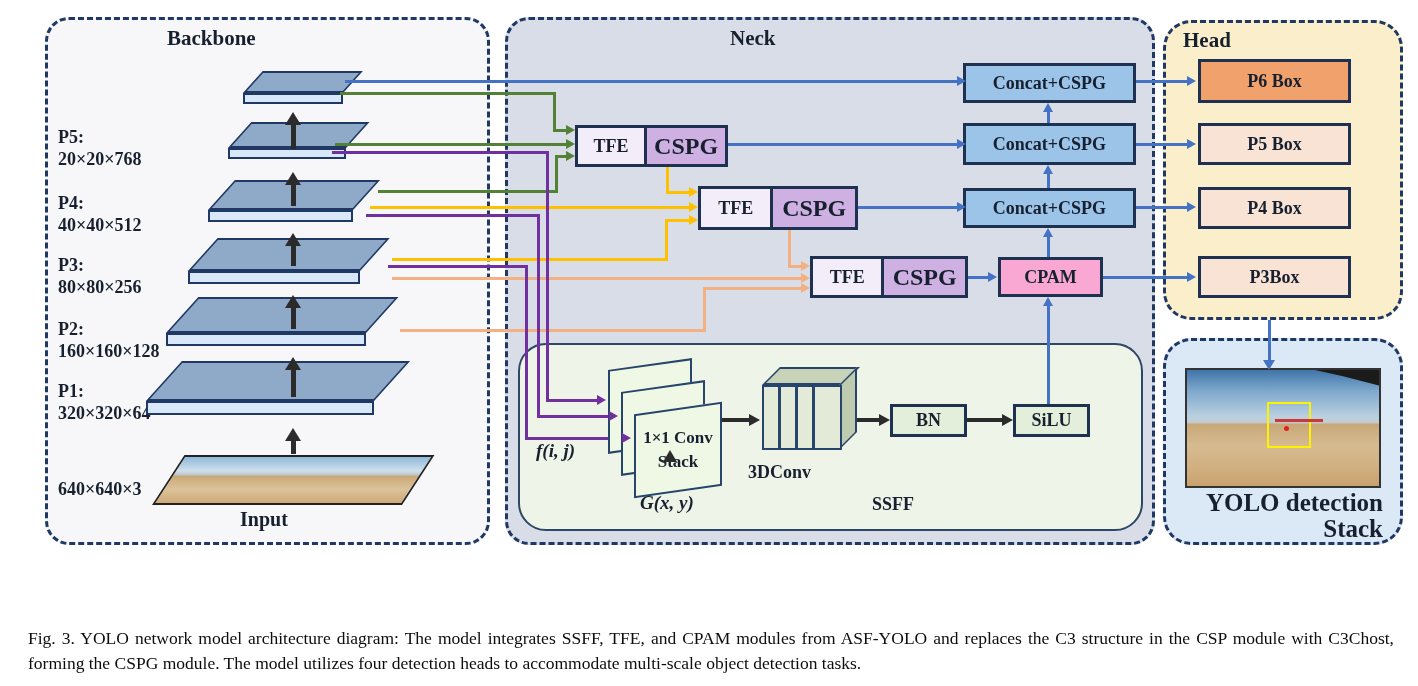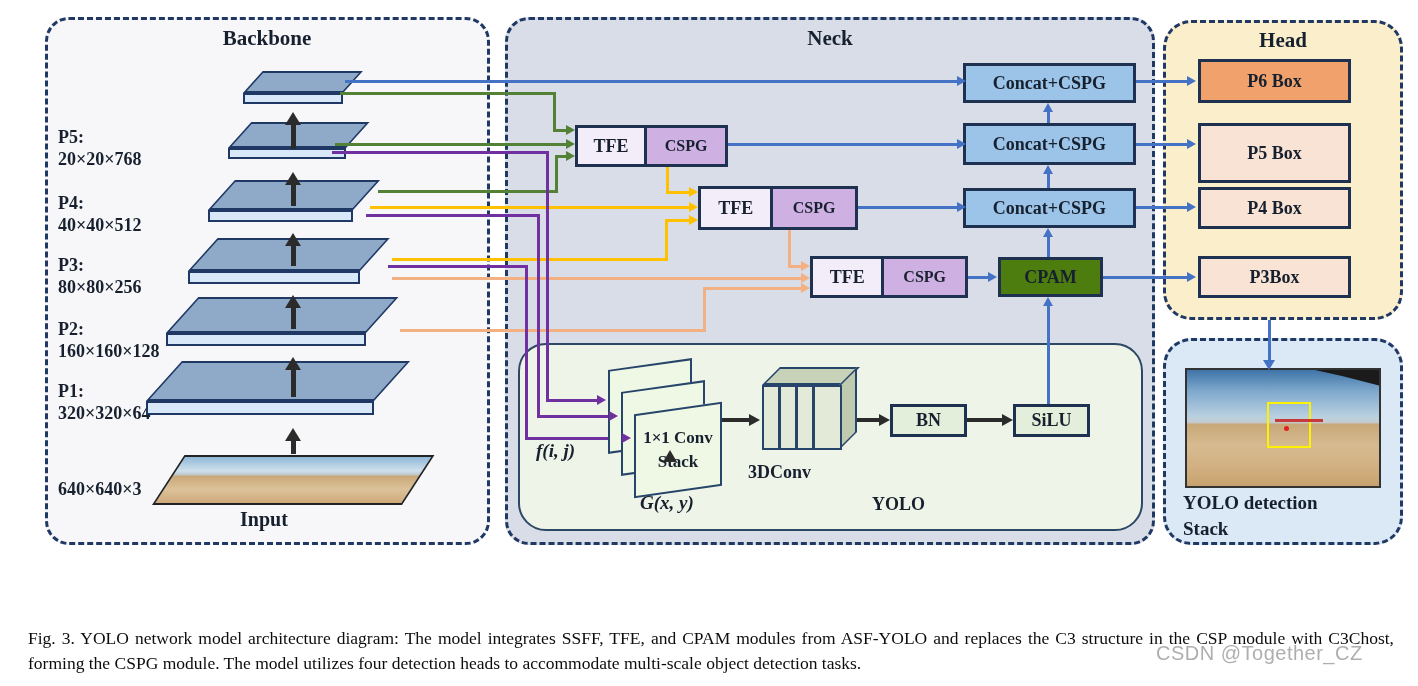--- a/index.html
+++ b/index.html
@@ -1,20 +1,20 @@
 <!DOCTYPE html>
 <html><head>
 <meta charset="utf-8">
 <style>
   html,body{margin:0;padding:0;background:#ffffff;}
   #canvas{position:relative;width:1418px;height:686px;background:#ffffff;overflow:hidden;
           font-family:"Liberation Serif", serif;}
   
   .region{position:absolute;border:3.5px dashed #1F3864;border-radius:24px;box-sizing:border-box;z-index:1;}
-  .region-title{position:absolute;font-weight:bold;font-size:21px;color:#17202E;text-align:center;z-index:2;}
+  .region-title{position:absolute;font-weight:bold;font-size:21px;color:#17202E;z-index:2;}
   
   .node{position:absolute;border:3px solid #1F3150;box-sizing:border-box;display:flex;align-items:center;justify-content:center;
         font-weight:bold;font-size:18px;color:#17202E;z-index:4;}
   
   .h-line{position:absolute;height:3px;z-index:3;}
   .v-line{position:absolute;width:3px;z-index:3;}
   .c-blue{background:#4472C4}.c-green{background:#538135}.c-purple{background:#7030A0}
   .c-yellow{background:#FFC000}.c-orange{background:#F2B083}
   .ah{position:absolute;width:0;height:0;z-index:4;}
   .ah-r{border-top:5px solid transparent;border-bottom:5px solid transparent;border-left:9px solid transparent;}
@@ -61,21 +61,21 @@
   .det-dot{position:absolute;left:97px;top:56px;width:5px;height:5px;background:#E02020;border-radius:50%;}
   .det-tag{position:absolute;left:88px;top:49px;width:48px;height:3px;background:#C81E1E;opacity:.85;}
   
   .caption{position:absolute;left:28px;top:626px;width:1366px;font-size:17.5px;line-height:1.42;color:#0d0d0d;
            text-align:justify;z-index:2;}
   .watermark{position:absolute;left:1156px;top:642px;font-family:"Liberation Sans", sans-serif;font-size:20px;
              color:#9b9b9b;opacity:.8;letter-spacing:.5px;z-index:1;white-space:nowrap;}
   
   .pair{position:absolute;border:3px solid #1F3150;box-sizing:border-box;display:flex;z-index:4;}
   .pair .tfe{background:#F3EDFA;flex:0 0 45%;display:flex;align-items:center;justify-content:center;font-weight:bold;font-size:18px;color:#17202E;}
-  .pair .cspg{background:#CFB0E3;flex:1;border-left:3px solid #1F3150;display:flex;align-items:center;justify-content:center;font-weight:bold;font-size:16px;color:#17202E;}
+  .pair .cspg{background:#CFB0E3;flex:1;border-left:3px solid #1F3150;display:flex;align-items:center;justify-content:center;font-weight:bold;font-size:24px;color:#17202E;}
 </style>
 </head>
 <body>
 
 <div id="canvas">
 
   <div class="region" style="left:45px;top:17px;width:445px;height:528px;background:#F7F7F9;"></div>
   <div class="region" style="left:505px;top:17px;width:650px;height:528px;background:#D8DDE7;"></div>
   <div class="region" style="left:1163px;top:20px;width:240px;height:300px;background:#FBEFCB;border-radius:28px;"></div>
   <div class="region" style="left:1163px;top:338px;width:240px;height:207px;background:#DBE8F6;border-radius:28px;"></div>
@@ -143,66 +143,66 @@
     <div class="cspg">CSPG</div>
   </div>
   <div class="pair" style="left:810px;top:256px;width:158px;height:42px;">
     <div class="tfe">TFE</div>
     <div class="cspg">CSPG</div>
   </div>
 
   <div class="node" style="left:963px;top:63px;width:173px;height:40px;background:#9CC3E8;">Concat+CSPG</div>
   <div class="node" style="left:963px;top:123px;width:173px;height:42px;background:#9CC3E8;">Concat+CSPG</div>
   <div class="node" style="left:963px;top:188px;width:173px;height:40px;background:#9CC3E8;">Concat+CSPG</div>
-  <div class="node" style="left:998px;top:257px;width:105px;height:40px;background:#4d7c0f;">CPAM</div>
+  <div class="node" style="left:998px;top:257px;width:105px;height:40px;background:#f9a8d4;">CPAM</div>
 
   <div class="ssff-box" style="left:518px;top:343px;width:625px;height:188px;"></div>
   <div class="plane" style="left:608px;top:364px;"></div>
   <div class="plane" style="left:621px;top:386px;"></div>
   <div class="plane" style="left:634px;top:408px;width:88px;">
     <div class="plane-label">
       <span>1×1 Conv</span>
       <span>Stack</span>
     </div>
   </div>
   <div class="cube-top"></div>
   <div class="cube-side"></div>
   <div class="cube-front">
     <div class="cube-slice" style="left:14px;"></div>
     <div class="cube-slice" style="left:31px;"></div>
     <div class="cube-slice" style="left:48px;"></div>
   </div>
   <div class="small-label" style="left:748px;top:462px;">3DConv</div>
   <div class="node" style="left:890px;top:404px;width:77px;height:33px;background:#E4EFDB;">BN</div>
   <div class="node" style="left:1013px;top:404px;width:77px;height:33px;background:#E4EFDB;">SiLU</div>
-  <div class="small-label" style="left:872px;top:494px;">YOLO</div>
+  <div class="small-label" style="left:872px;top:494px;">SSFF</div>
   <div class="math-label" style="left:536px;top:440px;">f(i, j)</div>
   <div class="math-label" style="left:640px;top:492px;">G(x, y)</div>
 
   <div class="k-shaft-h" style="left:716px;top:418px;width:33px;"></div>
   <div class="ah ah-r black" style="left:749px;top:414px;"></div>
   <div class="k-shaft-h" style="left:856px;top:418px;width:23px;"></div>
   <div class="ah ah-r black" style="left:879px;top:414px;"></div>
   <div class="k-shaft-h" style="left:967px;top:418px;width:35px;"></div>
   <div class="ah ah-r black" style="left:1002px;top:414px;"></div>
   <div class="k-shaft-v" style="left:668px;top:462px;height:26px;"></div>
   <div class="ah ah-u blackthin" style="left:663px;top:450px;"></div>
 
   <div class="node" style="left:1198px;top:59px;width:153px;height:44px;background:#F0A16C;">P6 Box</div>
-  <div class="node" style="left:1198px;top:123px;width:153px;height:60px;background:#F8E3D4;">P5 Box</div>
+  <div class="node" style="left:1198px;top:123px;width:153px;height:42px;background:#F8E3D4;">P5 Box</div>
   <div class="node" style="left:1198px;top:187px;width:153px;height:42px;background:#F8E3D4;">P4 Box</div>
   <div class="node" style="left:1198px;top:256px;width:153px;height:42px;background:#F8E3D4;">P3Box</div>
 
   <div class="result-photo">
     <div class="wing"></div>
     <div class="det-box"></div>
     <div class="det-tag"></div>
     <div class="det-dot"></div>
   </div>
-  <div class="small-label" style="left:1183px;top:490px;width:200px;text-align:left;font-size:19px;line-height:26px;">
+  <div class="small-label" style="left:1183px;top:490px;width:200px;text-align:right;font-size:25px;line-height:26px;">
     <div>YOLO detection</div>
     <div>Stack</div>
   </div>
 
   <div class="h-line c-blue" style="left:345px;top:80px;width:612px;"></div>
   <div class="ah ah-r blue" style="left:957px;top:76px;"></div>
   <div class="h-line c-blue" style="left:1136px;top:80px;width:51px;"></div>
   <div class="ah ah-r blue" style="left:1187px;top:76px;"></div>
   <div class="h-line c-blue" style="left:728px;top:143px;width:229px;"></div>
   <div class="ah ah-r blue" style="left:957px;top:139px;"></div>
@@ -264,16 +264,15 @@
   <div class="ah ah-r purple" style="left:597px;top:395px;"></div>
   <div class="h-line c-purple" style="left:366px;top:214px;width:171px;"></div>
   <div class="v-line c-purple" style="left:537px;top:214px;height:203px;"></div>
   <div class="h-line c-purple" style="left:537px;top:415px;width:72px;"></div>
   <div class="ah ah-r purple" style="left:609px;top:411px;"></div>
   <div class="h-line c-purple" style="left:388px;top:265px;width:137px;"></div>
   <div class="v-line c-purple" style="left:525px;top:265px;height:174px;"></div>
   <div class="h-line c-purple" style="left:525px;top:437px;width:97px;"></div>
   <div class="ah ah-r purple" style="left:622px;top:433px;"></div>
 
-  <div class="watermark">CSDN @Together_CZ</div>
   <div class="caption">Fig. 3.  YOLO network model architecture diagram: The model integrates SSFF, TFE, and CPAM modules from ASF-YOLO and replaces the C3 structure in the CSP module with C3Chost, forming the CSPG module. The model utilizes four detection heads to accommodate multi-scale object detection tasks.</div>
 
 </div>
 
 </body></html>

